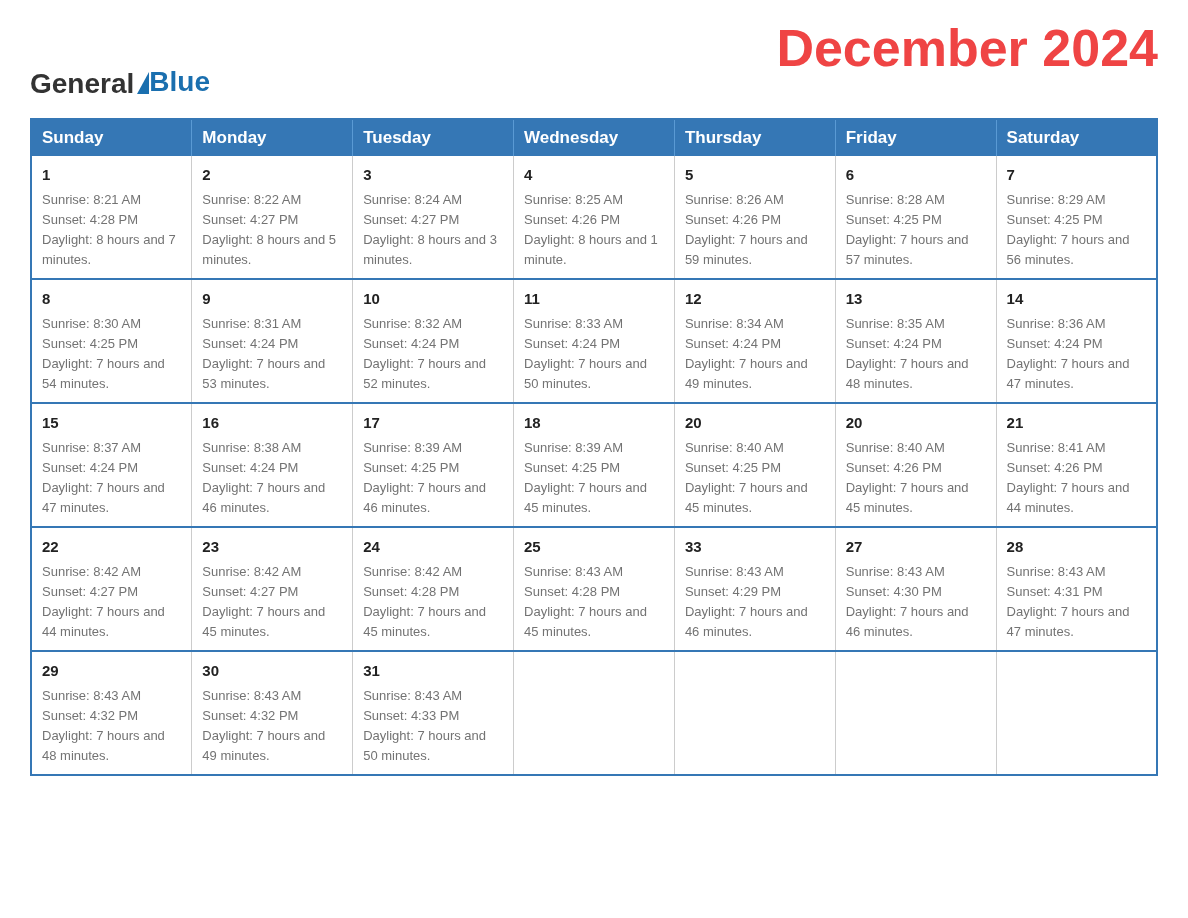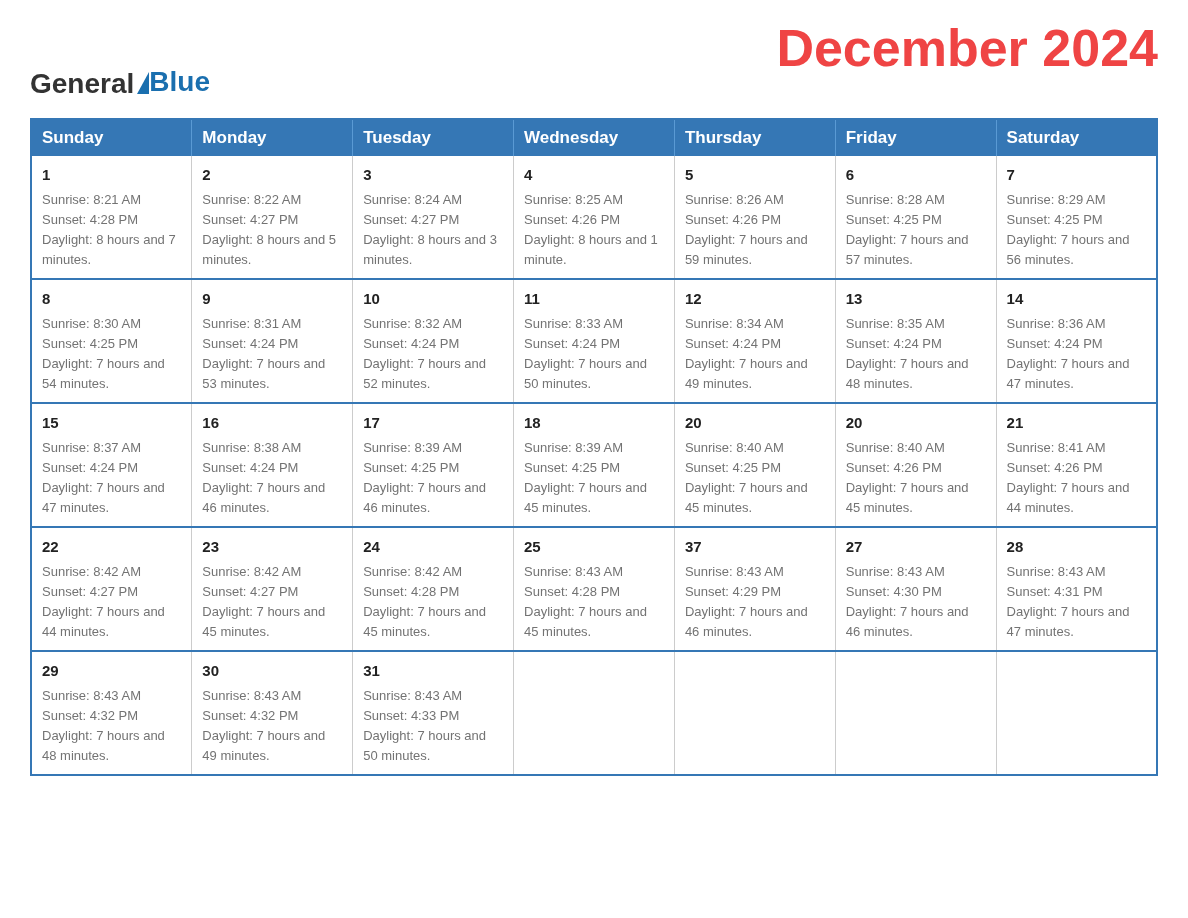--- a/index.html
+++ b/index.html
@@ -172,21 +172,21 @@
       </tr>
       <tr>
         <td><span class="day-number">22</span>
           <span class="day-info">Sunrise: 8:42 AM<br>Sunset: 4:27 PM<br>Daylight: 7 hours and 44 minutes.</span></td>
         <td><span class="day-number">23</span>
           <span class="day-info">Sunrise: 8:42 AM<br>Sunset: 4:27 PM<br>Daylight: 7 hours and 45 minutes.</span></td>
         <td><span class="day-number">24</span>
           <span class="day-info">Sunrise: 8:42 AM<br>Sunset: 4:28 PM<br>Daylight: 7 hours and 45 minutes.</span></td>
         <td><span class="day-number">25</span>
           <span class="day-info">Sunrise: 8:43 AM<br>Sunset: 4:28 PM<br>Daylight: 7 hours and 45 minutes.</span></td>
-        <td><span class="day-number">37</span>
+        <td><span class="day-number">33</span>
           <span class="day-info">Sunrise: 8:43 AM<br>Sunset: 4:29 PM<br>Daylight: 7 hours and 46 minutes.</span></td>
         <td><span class="day-number">27</span>
           <span class="day-info">Sunrise: 8:43 AM<br>Sunset: 4:30 PM<br>Daylight: 7 hours and 46 minutes.</span></td>
         <td><span class="day-number">28</span>
           <span class="day-info">Sunrise: 8:43 AM<br>Sunset: 4:31 PM<br>Daylight: 7 hours and 47 minutes.</span></td>
       </tr>
       <tr>
         <td><span class="day-number">29</span>
           <span class="day-info">Sunrise: 8:43 AM<br>Sunset: 4:32 PM<br>Daylight: 7 hours and 48 minutes.</span></td>
         <td><span class="day-number">30</span>

